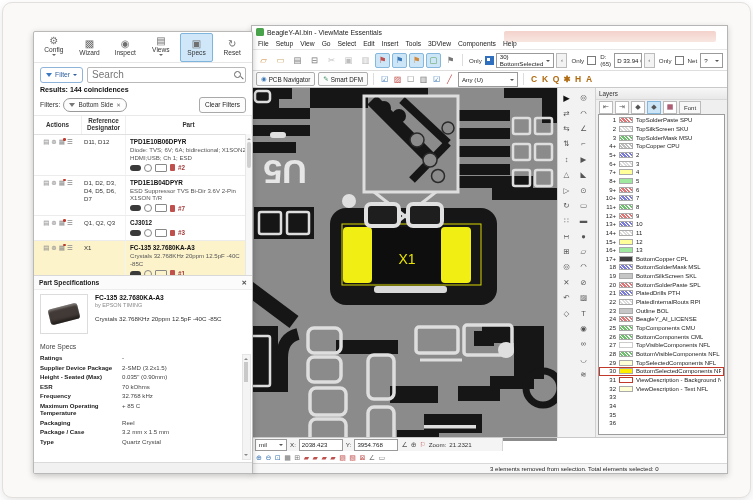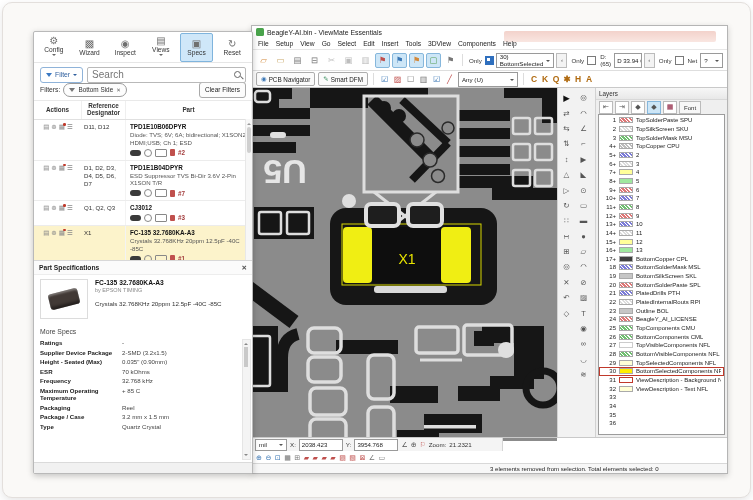--- a/index.html
+++ b/index.html
@@ -700,20 +700,21 @@
         <span class="fbtn">
           <span class="funnel"></span>
           <span>Filter</span>
           <span class="car" style="border-top-color:#2f5f9e"></span>
         </span>
         <span class="fsearch">
           <input placeholder="Search" style="">
           <span class="mag"></span>
         </span>
       </div>
+      <div class="results">Results: 144 coincidences</div>
       <div class="filtersrow">
         <span class="flabel">Filters:</span>
         <span class="chip">
           <span class="funnel gray"></span>
           <span>Bottom Side</span>
           <span class="chipx">✕</span>
         </span>
         <span class="clearbtn">Clear Filters</span>
       </div>
     </div>

